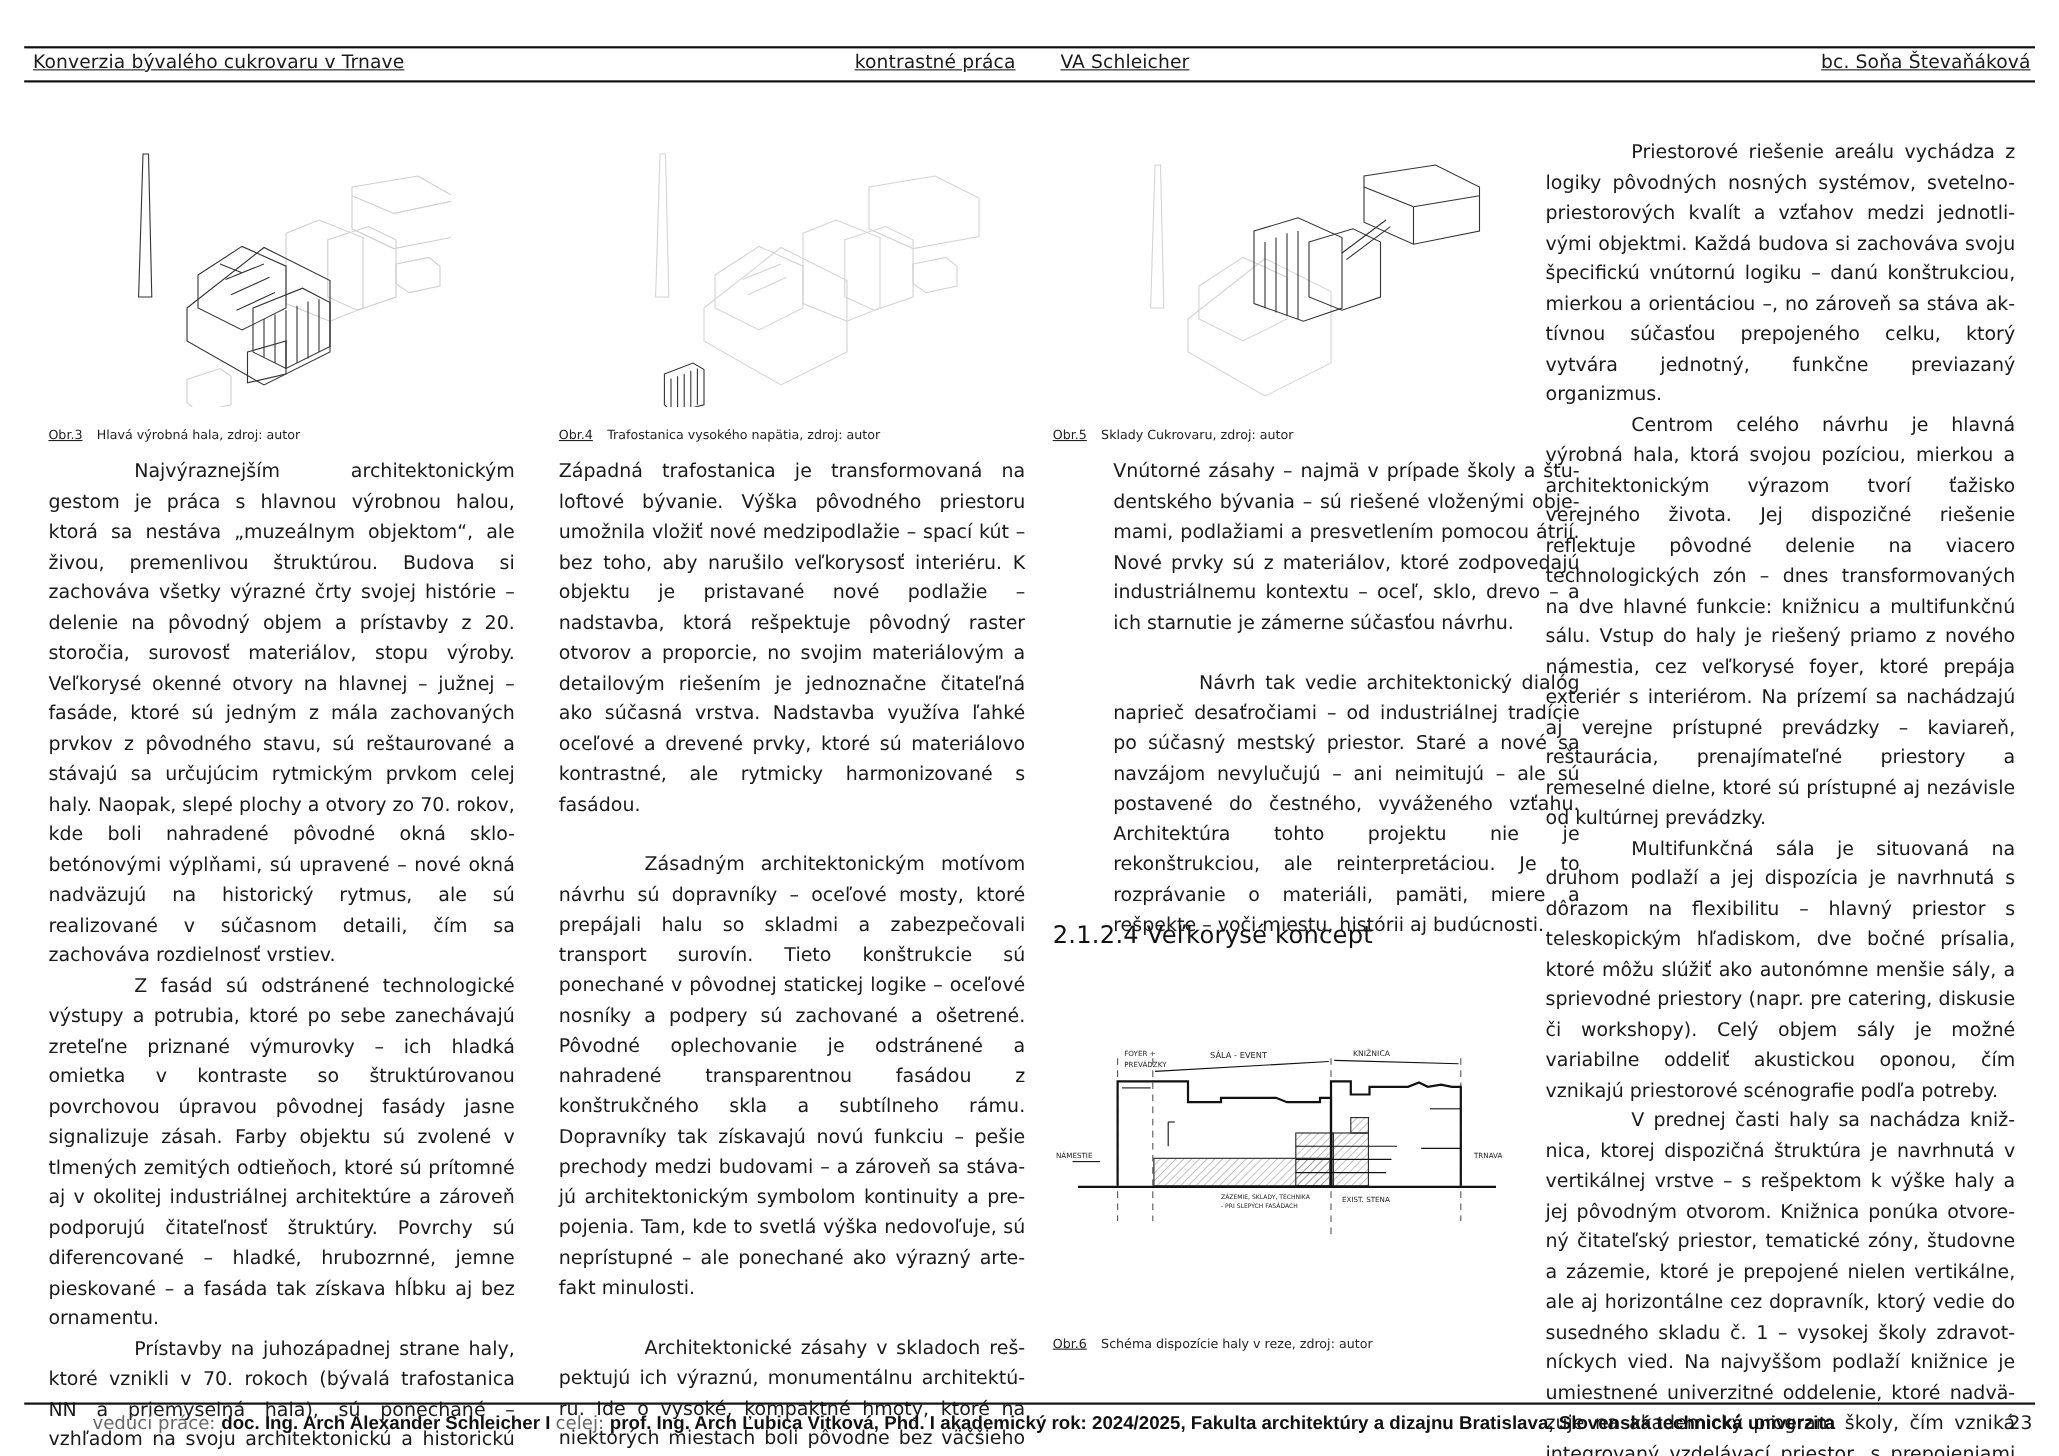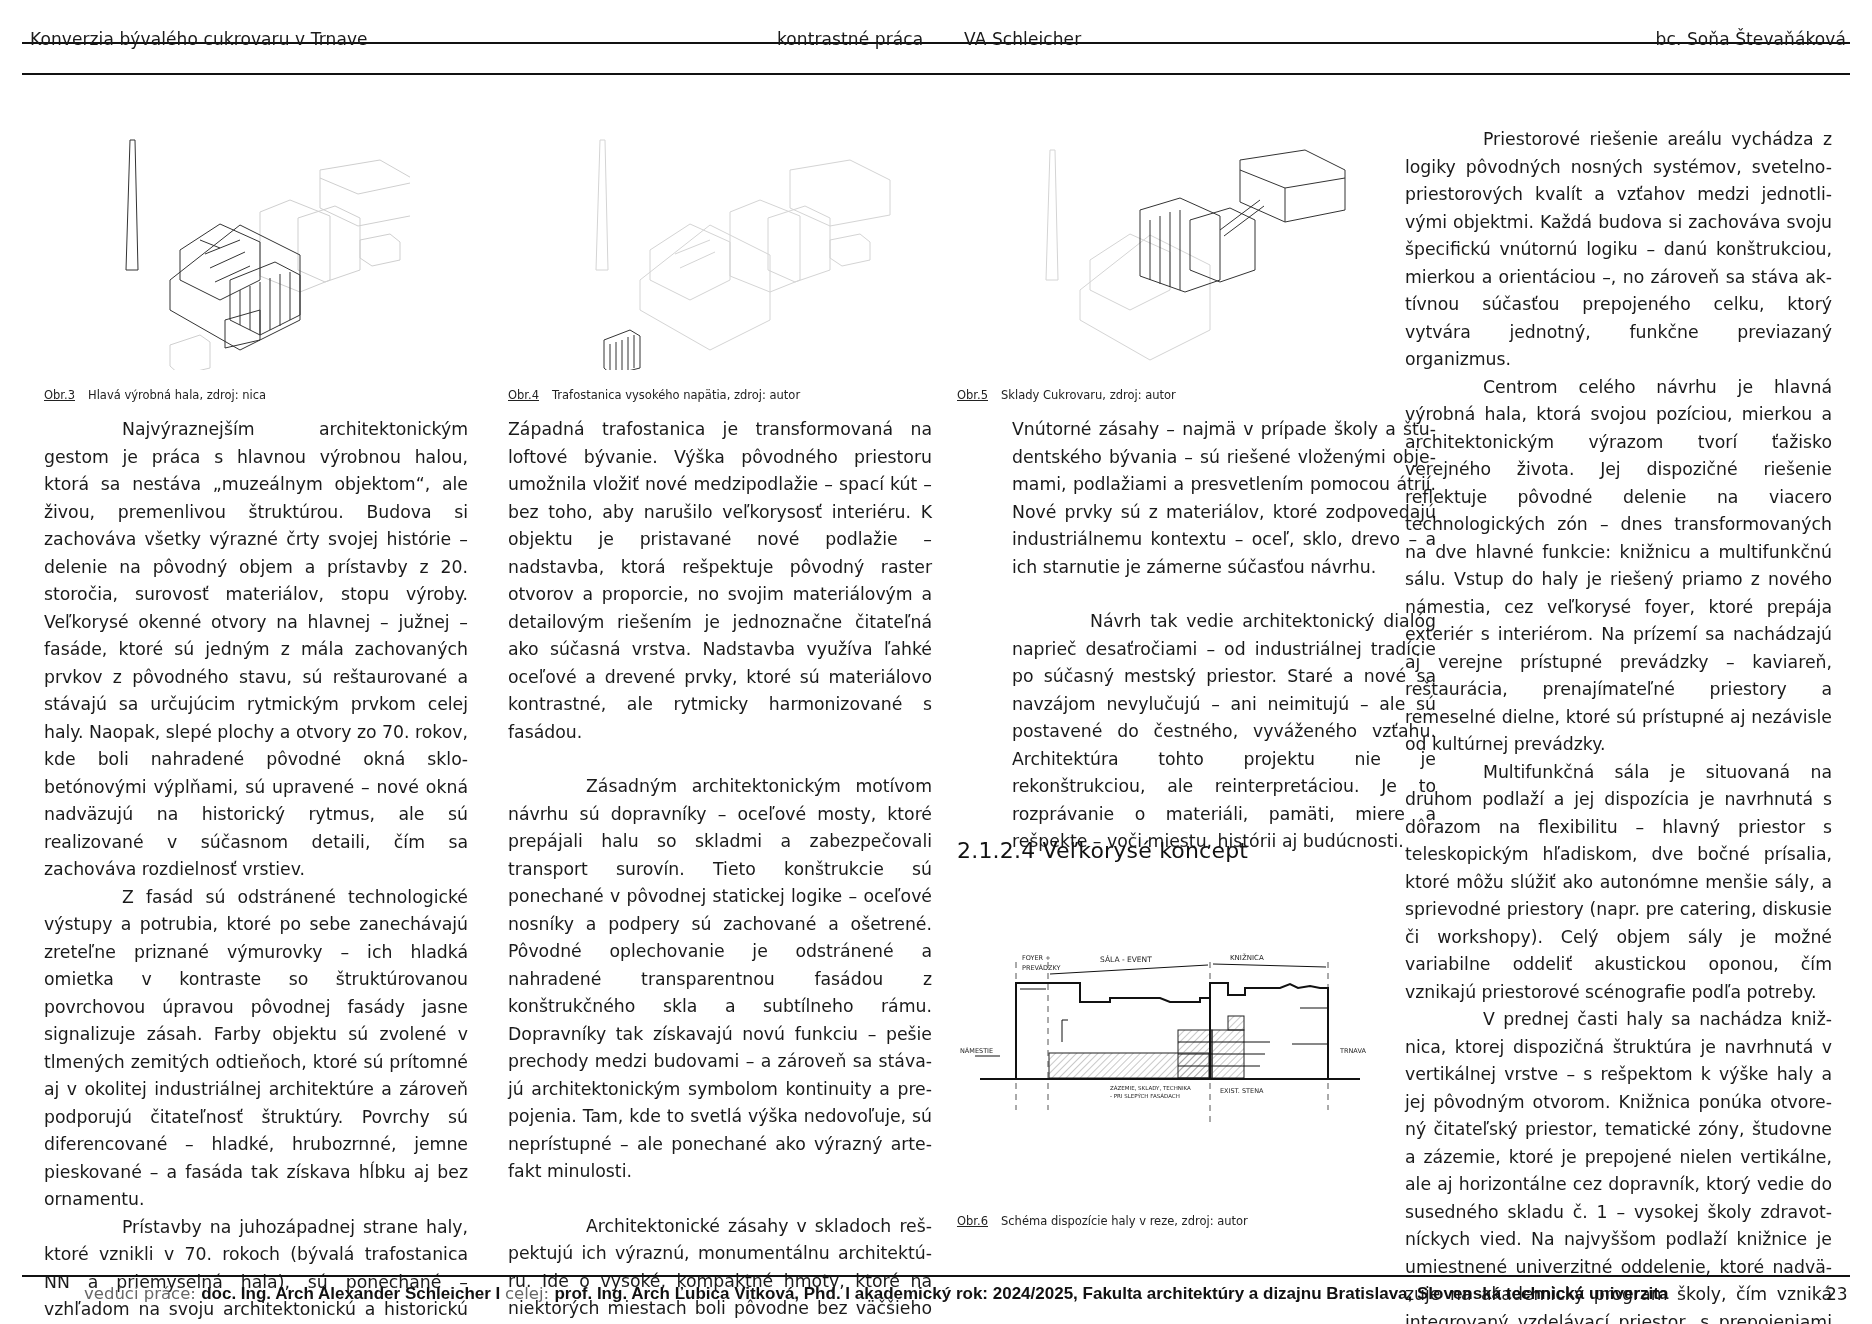--- a/index.html
+++ b/index.html
@@ -1,19 +1,19 @@
 <!DOCTYPE html>
 <html><head>
 <meta charset="utf-8">
 <style>
   html, body { margin:0; padding:0; background:#ffffff; }
   body { width:1872px; height:1324px; position:relative; overflow:hidden;
          font-family:"DejaVu Sans", sans-serif; color:#1a1a1a; }
   .rule { position:absolute; left:22px; right:22px; background:#111; }
-  .header-text { position:absolute; top:29px; font-size:17px; letter-spacing:0.1px; }
+  .header-text { position:absolute; top:47px; font-size:17px; letter-spacing:0.1px;text-decoration:underline; }
   .col { position:absolute; font-size:17.3px; line-height:27.5px; text-align:justify;
          hyphens:manual; }
   .col p { margin:0; }
   .col p.ind { text-indent:78px; }
   .col p.gap { margin-top:27px; }
   .caption { position:absolute; font-size:11.5px; color:#222; white-space:nowrap; }
   .caption .num { display:inline-block; width:44px;text-decoration:underline; }
   .figure { position:absolute; }
   .h2 { position:absolute; font-size:22px; font-weight:normal; color:#111; letter-spacing:0.2px; }
   .footer { position:absolute; top:1284px; left:84px; font-size:16.5px; white-space:nowrap; }
@@ -55,21 +55,21 @@
         <line x1="140" y1="156" x2="140" y2="200"></line>
       <line x1="150" y1="152" x2="150" y2="205"></line>
         <line x1="160" y1="148" x2="160" y2="200"></line>
       <line x1="170" y1="144" x2="170" y2="196"></line>
         <line x1="180" y1="142" x2="180" y2="190"></line>
       <polygon points="115,190 150,180 150,210 115,218"></polygon>
     </g>
   </svg>
 </div>
 <div class="caption" style="left:44px;top:388px;">
-  <span class="num">Obr.3</span><span>Hlavá výrobná hala, zdroj: nica</span>
+  <span class="num">Obr.3</span><span>Hlavá výrobná hala, zdroj: autor</span>
 </div>
 
 <div class="figure" style="left:590px;top:130px;width:330px;height:240px;">
   <svg width="330" height="240" viewBox="0 0 330 240">
     <g fill="none" stroke="#d4d4d4" stroke-width="1">
       <polygon points="10,10 15,10 18,140 6,140"></polygon>
       <polygon points="50,150 120,95 180,125 180,190 120,220 50,180"></polygon>
       <polygon points="60,120 100,94 140,112 140,150 100,170 60,150"></polygon>
       <line x1="85" y1="124" x2="120" y2="110"></line>
         <line x1="90" y1="138" x2="125" y2="122"></line>

